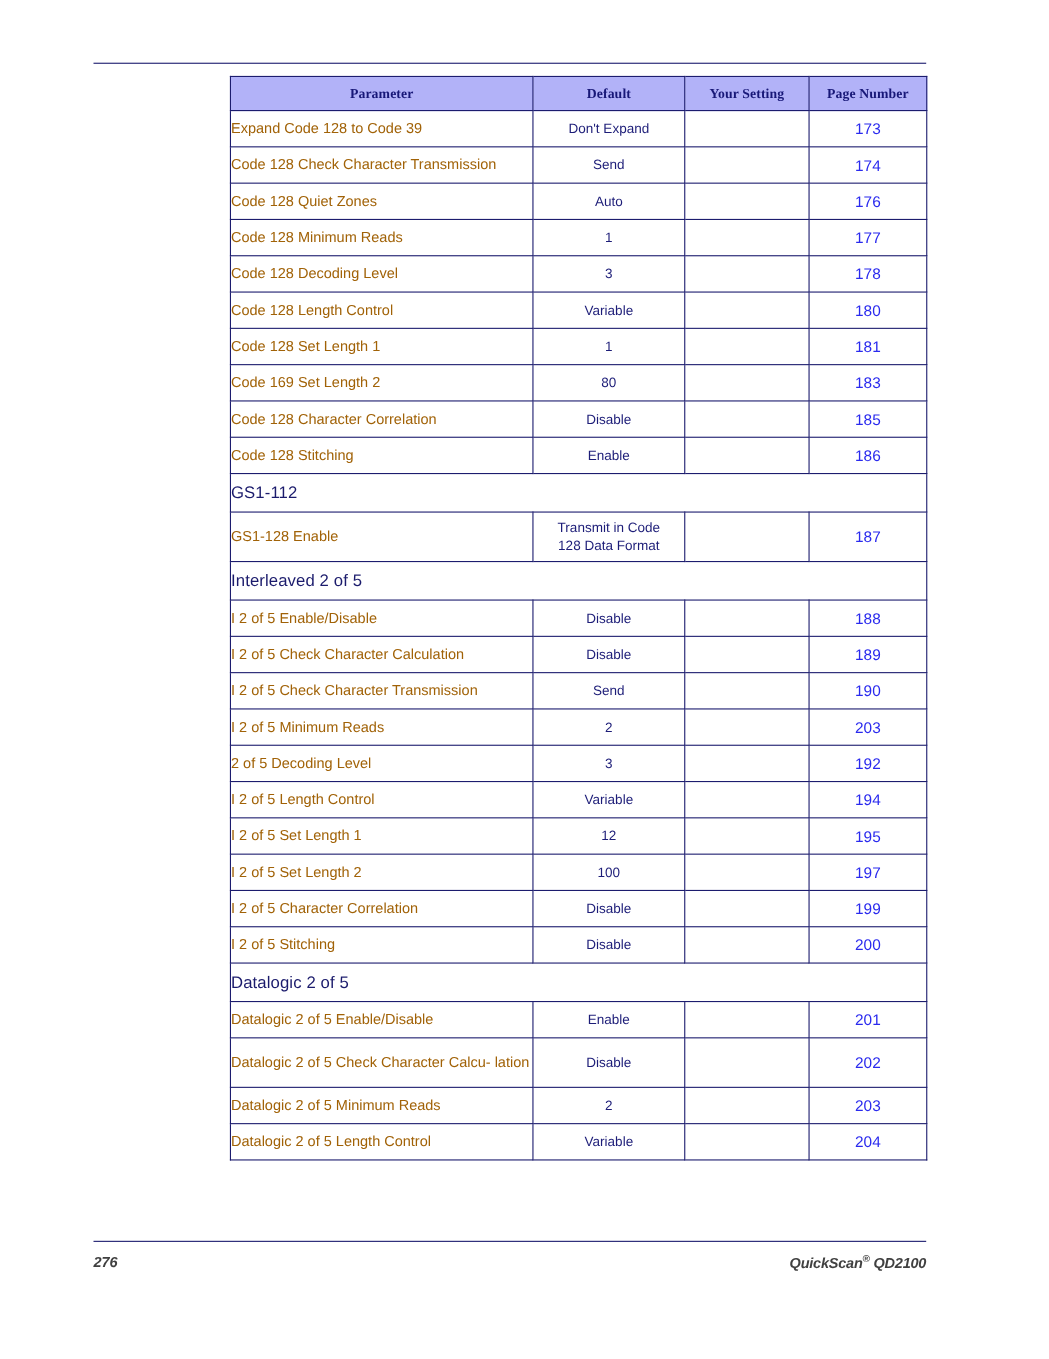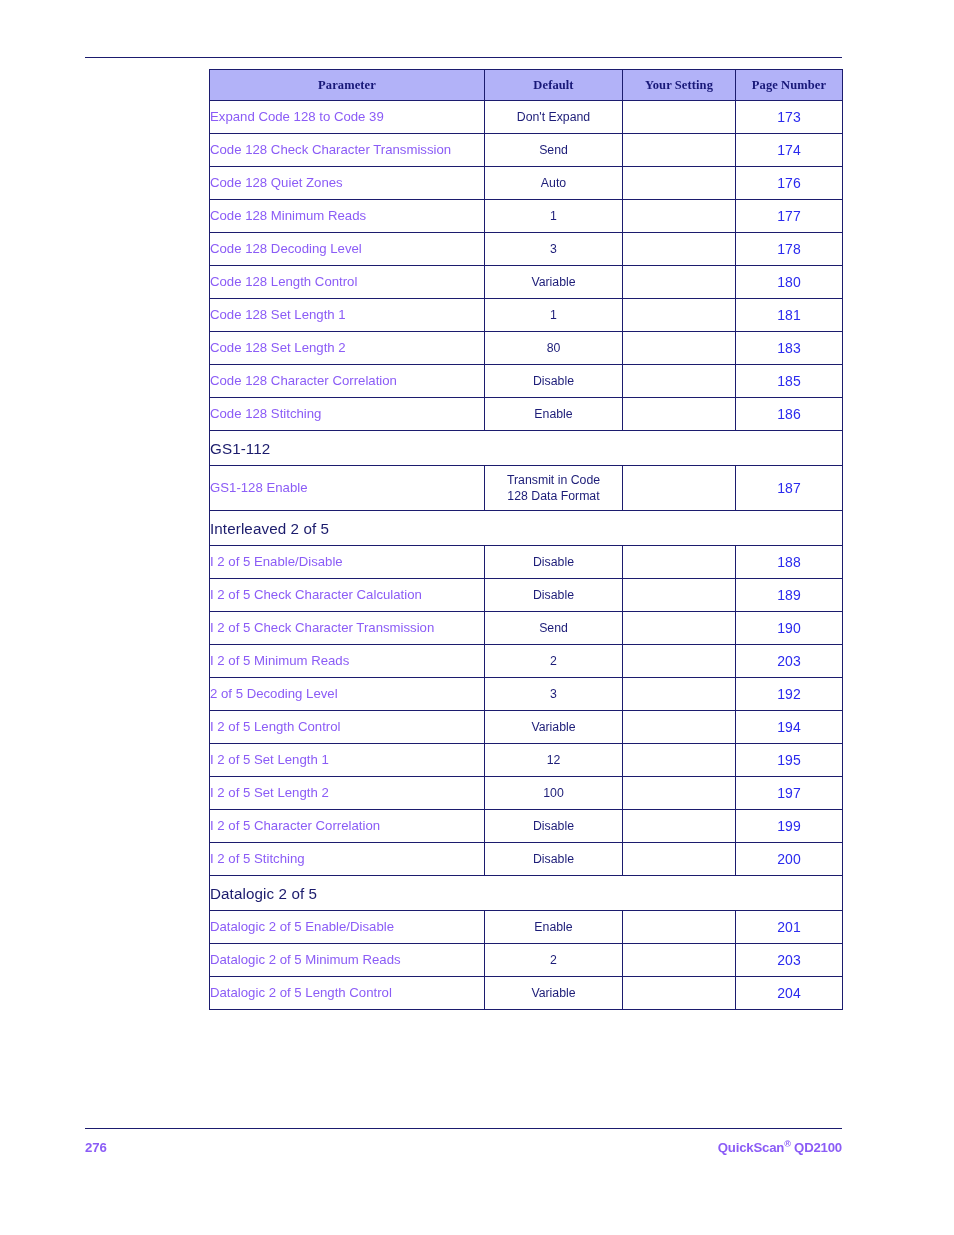--- a/index.html
+++ b/index.html
@@ -67,21 +67,21 @@
     text-align: center;
     height: 30px;
     letter-spacing: 0.1px;
     font-family: Liberation Serif, serif;
   }
 
   
   td.param {
     height: 32px;
     padding: 4px 0 4px 9px;
-    color: #8b5cf6;
+    color: #a16207;
     font-size: 13.2px;
     line-height: 1.22;
     text-align: left;
   }
   td.param.wrapped { padding-top: 6px; padding-bottom: 6px; }
 
   
   td.defval {
     height: 32px;
     color: #1d1d78;
@@ -128,24 +128,25 @@
     left: 85px;
     top: 1136px;
     width: 757px;
     height: 22px;
     display: flex;
     align-items: center;
     justify-content: space-between;
   }
   .footer .pageno,
   .footer .manual {
-    color: #8b5cf6;
+    color: #404040;
     font-size: 13.2px;
     font-weight: bold;
     letter-spacing: -0.1px;
+    font-style: italic;
   }
   .footer .manual { letter-spacing: -0.2px; }
   .footer .manual sup { font-size: 9px; vertical-align: super; }
 </style>
 </head>
 <body>
 
 <div class="page">
 
   <div class="header-rule"></div>
@@ -203,21 +204,21 @@
             <td class="setting"></td>
             <td class="pagenum">180</td>
           </tr>
           <tr>
             <td class="param">Code 128 Set Length 1</td>
             <td class="defval">1</td>
             <td class="setting"></td>
             <td class="pagenum">181</td>
           </tr>
           <tr>
-            <td class="param">Code 128 Set Length 2</td>
+            <td class="param">Code 169 Set Length 2</td>
             <td class="defval">80</td>
             <td class="setting"></td>
             <td class="pagenum">183</td>
           </tr>
           <tr>
             <td class="param">Code 128 Character Correlation</td>
             <td class="defval">Disable</td>
             <td class="setting"></td>
             <td class="pagenum">185</td>
           </tr>
@@ -301,20 +302,27 @@
             <td class="pagenum">200</td>
           </tr>
           <tr>
             <td class="section" colspan="4">Datalogic 2 of 5</td>
           </tr>
           <tr>
             <td class="param">Datalogic 2 of 5 Enable/Disable</td>
             <td class="defval">Enable</td>
             <td class="setting"></td>
             <td class="pagenum">201</td>
+          </tr>
+          <tr>
+            <td class="param wrapped">Datalogic 2 of 5 Check Character Calcu-
+lation</td>
+            <td class="defval">Disable</td>
+            <td class="setting"></td>
+            <td class="pagenum">202</td>
           </tr>
           <tr>
             <td class="param">Datalogic 2 of 5 Minimum Reads</td>
             <td class="defval">2</td>
             <td class="setting"></td>
             <td class="pagenum">203</td>
           </tr>
           <tr>
             <td class="param">Datalogic 2 of 5 Length Control</td>
             <td class="defval">Variable</td>

